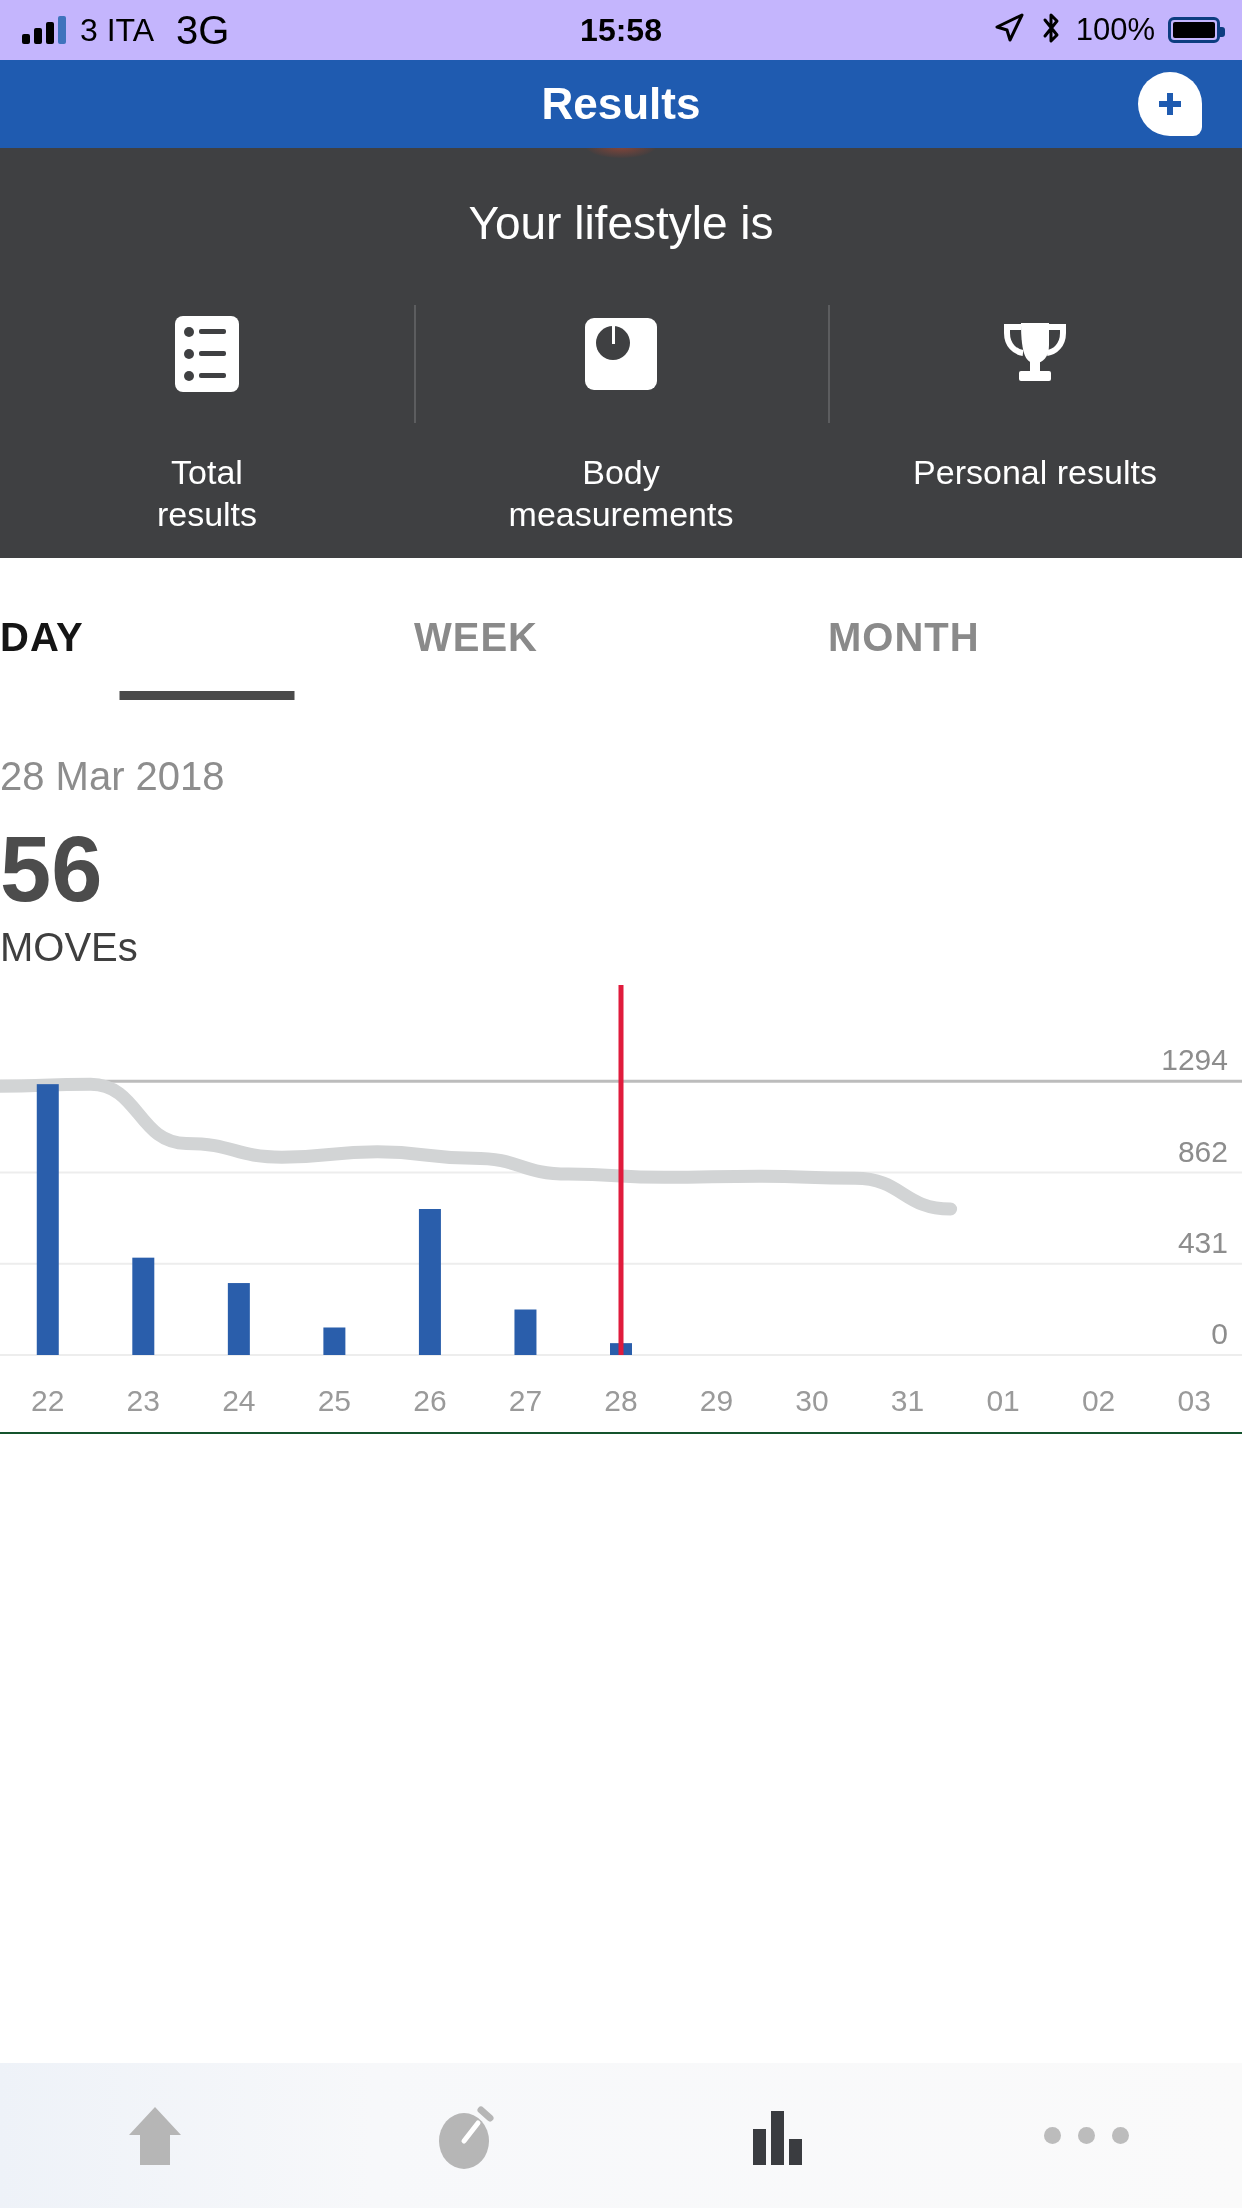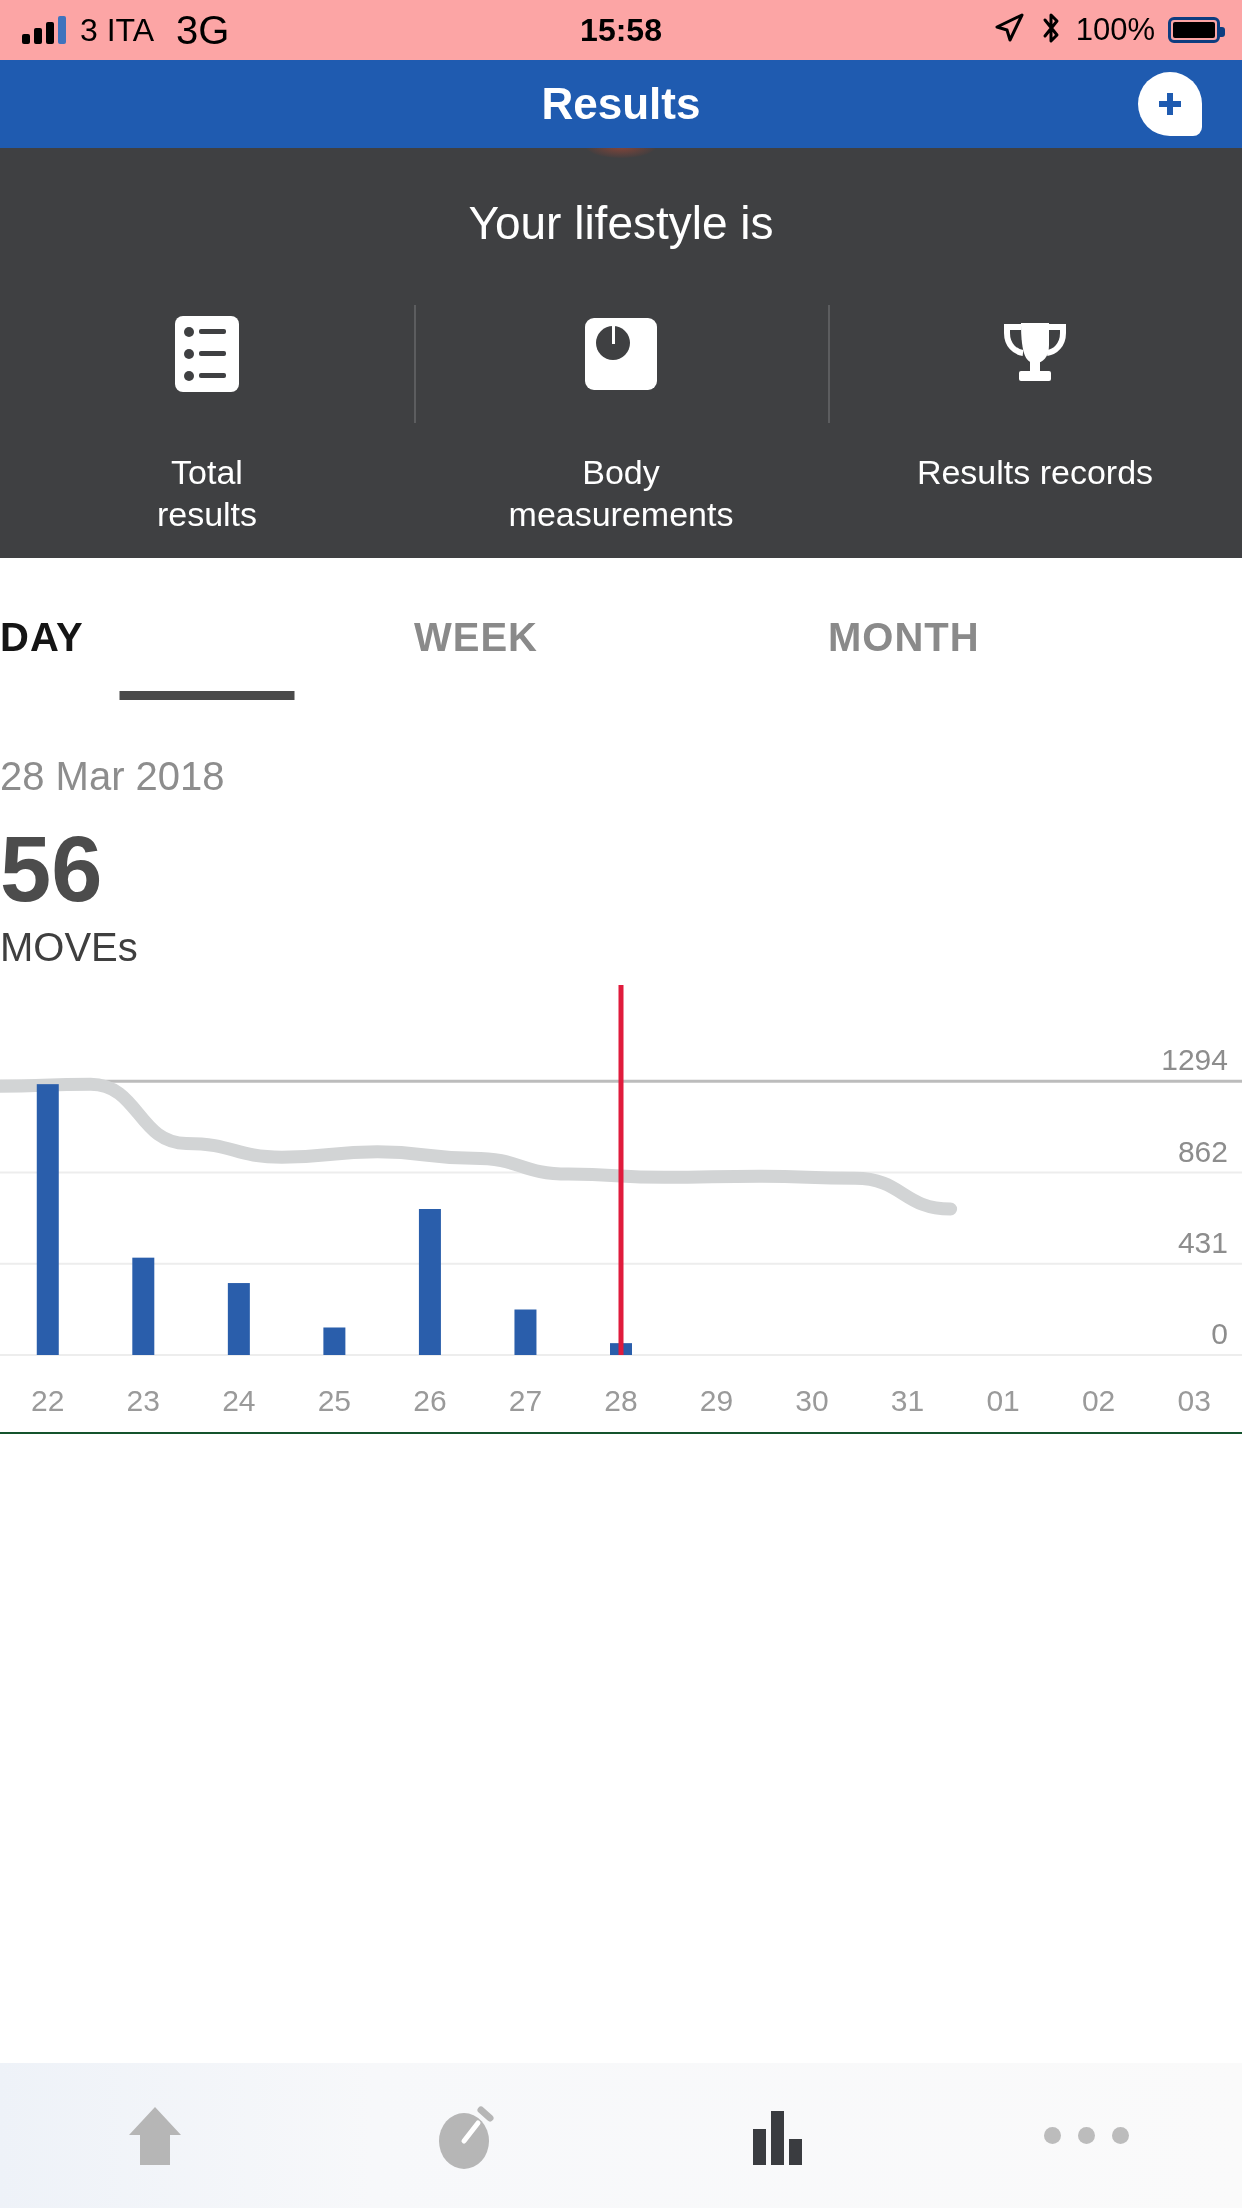--- a/index.html
+++ b/index.html
@@ -11,21 +11,21 @@
     width: 1242px;
     height: 2208px;
     font-family: "Liberation Sans", sans-serif;
     overflow: hidden;
     position: relative;
   }
 
   
   .status-bar {
     height: 60px;
-    background: #fca5a5;
+    background: #c4b5fd;
     display: flex;
     align-items: center;
     padding: 0 22px;
     box-sizing: border-box;
     position: relative;
   }
   .status-left {
     display: flex;
     align-items: center;
     gap: 14px;
@@ -456,21 +456,21 @@
       <div class="shortcut-icon">
         <svg class="icon-trophy" viewBox="0 0 76 70">
           <path d="M24 4 H52 V26 C52 38 46 44 38 44 C30 44 24 38 24 4 Z" fill="#ffffff"></path>
           <path d="M24 8 H10 V14 C10 26 18 33 26 34" fill="none" stroke="#ffffff" stroke-width="6"></path>
           <path d="M52 8 H66 V14 C66 26 58 33 50 34" fill="none" stroke="#ffffff" stroke-width="6"></path>
           <rect x="33" y="40" width="10" height="14" fill="#ffffff"></rect>
           <rect x="22" y="52" width="32" height="10" rx="2" fill="#ffffff"></rect>
         </svg>
       </div>
       <div class="shortcut-label">
-        <div>Results records</div>
+        <div>Personal results</div>
       </div>
     </div>
 
   </div>
 </div>
 
 <div class="tabs">
   <div class="tab active">
     <span class="tab-label">DAY</span>
   </div>

